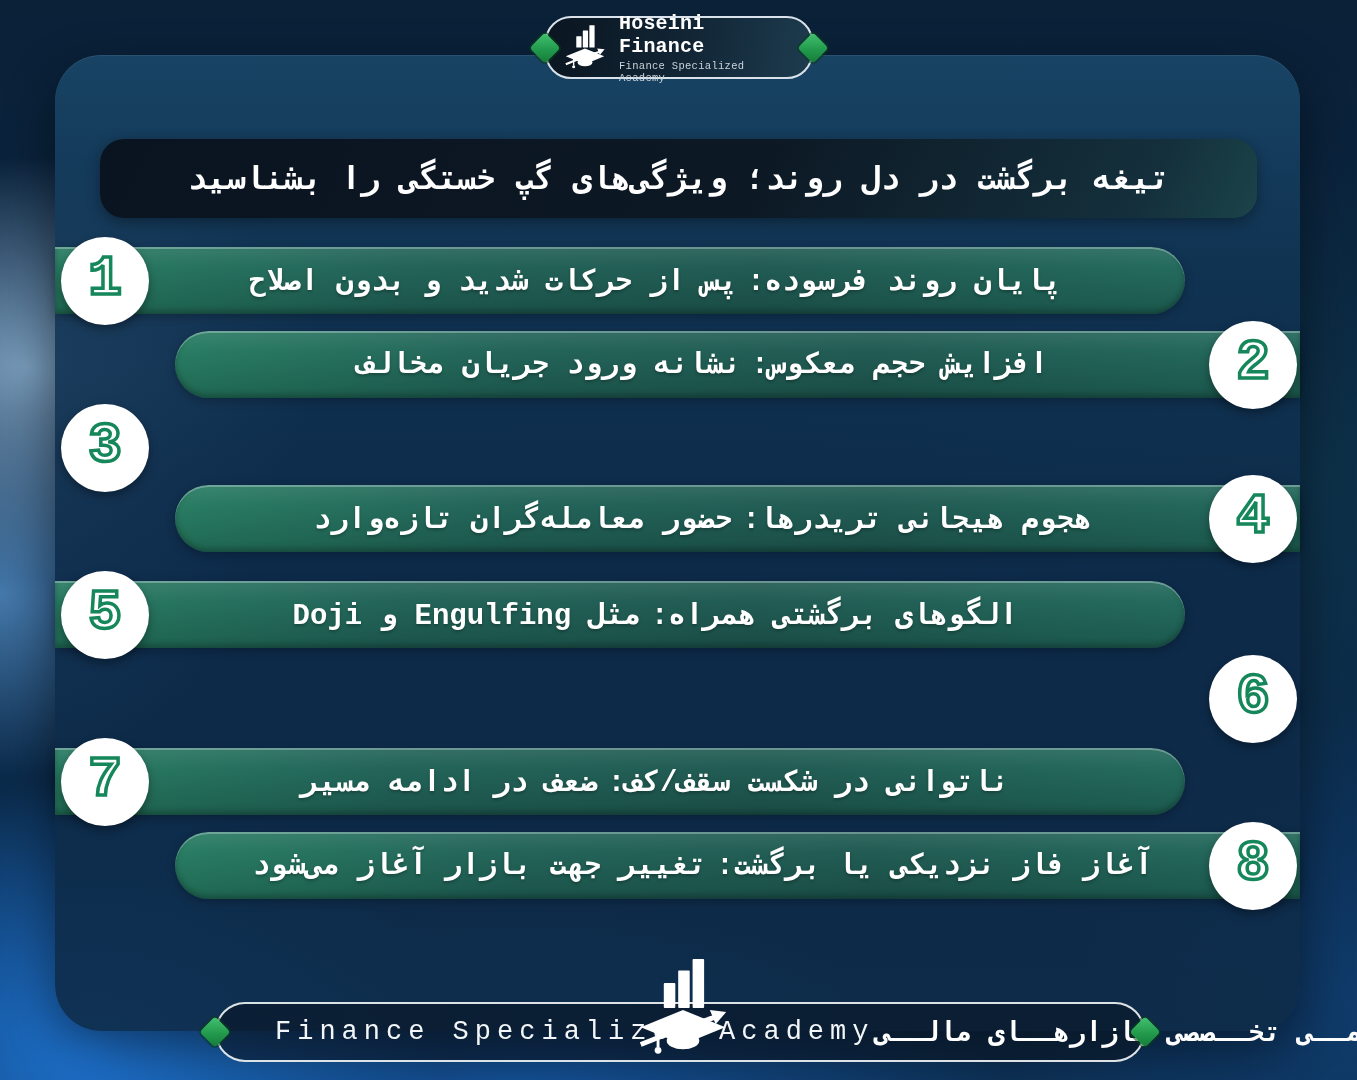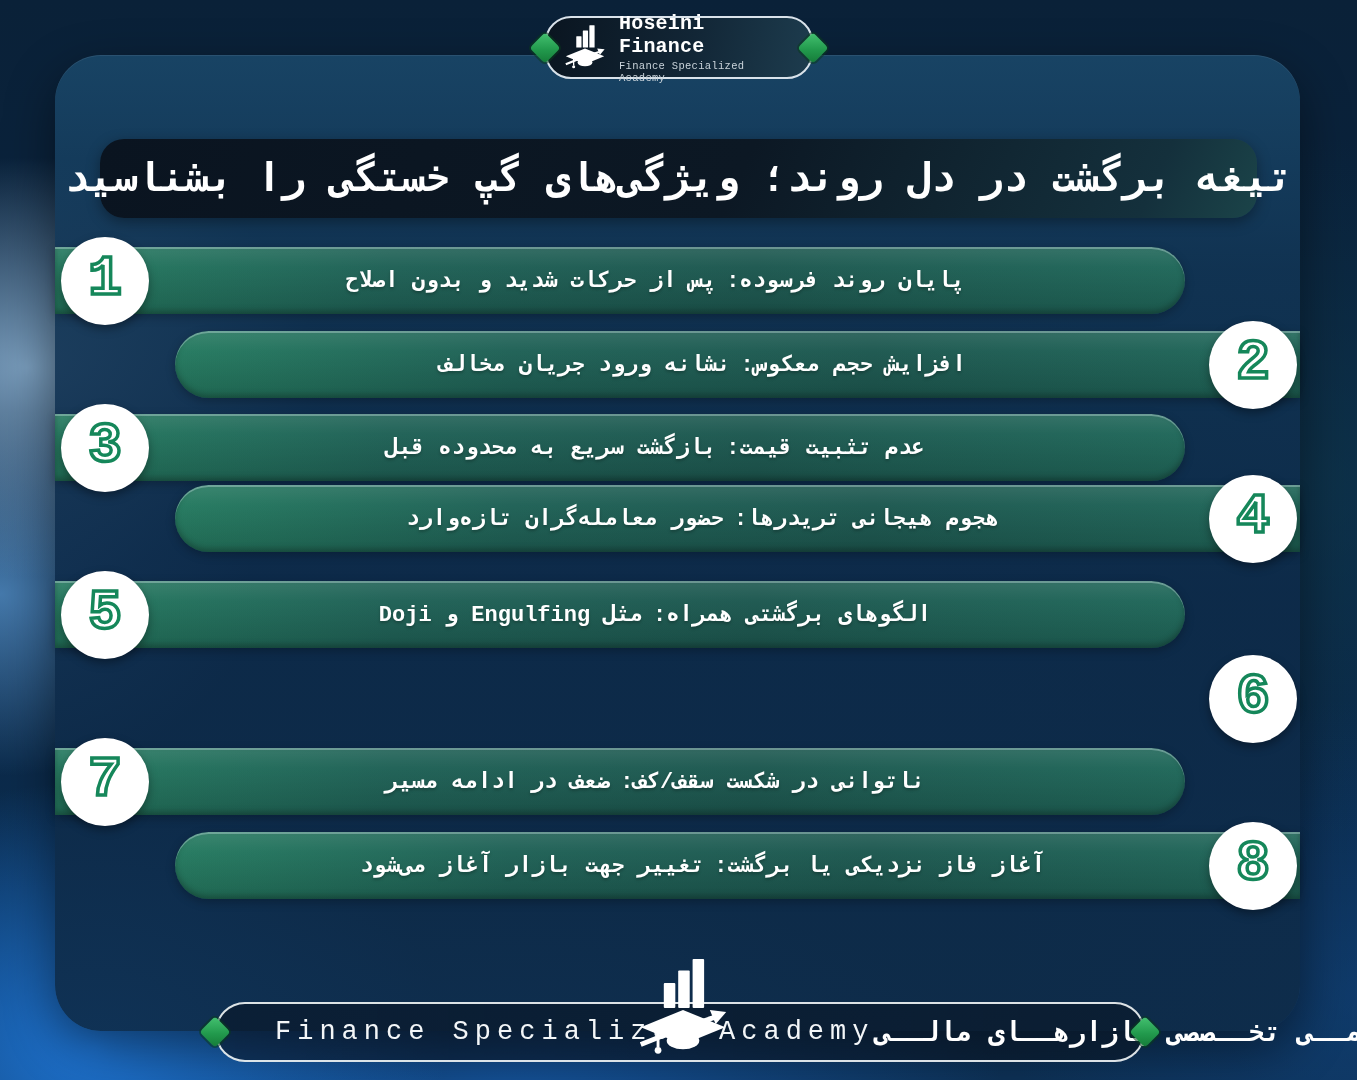--- a/index.html
+++ b/index.html
@@ -41,37 +41,37 @@
   }
   .d-left{left:-13px;} .d-right{right:-13px;}
   
   .title-bar{
     position:absolute;left:45px;top:84px;width:1157px;height:79px;border-radius:24px;
     background:linear-gradient(115deg,#0a1420 0%, #0c1824 55%, #14303c 90%, #1b4449 100%);
     display:flex;align-items:center;justify-content:center;
     box-shadow:0 4px 14px rgba(0,0,0,0.35);
   }
   .title-bar h1{
-    margin:4px;color:#ffffff;font-size:40px;font-weight:800;white-space:nowrap;direction:rtl;
+    margin:4px;color:#ffffff;font-size:32px;font-weight:800;white-space:nowrap;direction:rtl;
   }
   
   .items{position:absolute;inset:0;z-index:3;}
   .row{position:absolute;left:0;right:0;height:88px;}
   .pill{
     position:absolute;top:10px;height:67px;
     display:flex;align-items:center;justify-content:center;
     background:
       linear-gradient(180deg, rgba(255,255,255,0.10) 0%, rgba(255,255,255,0.02) 30%, rgba(0,0,0,0.14) 100%),
       linear-gradient(90deg,#257a60 0%, #1f6156 30%, #1d5850 62%, #20685a 100%);
     box-shadow:inset 0 2px 0 rgba(215,238,242,0.35), inset 0 -3px 6px rgba(0,0,0,0.28),
                0 3px 10px rgba(0,0,0,0.25);
   }
   .row.left  .pill{left:55px;right:172px;border-radius:0 34px 34px 0;padding:0 60px 0 130px;}
   .row.right .pill{left:175px;right:57px;border-radius:34px 0 0 34px;padding:0 130px 0 60px;}
-  .ptext{direction:rtl;color:#ffffff;font-size:22px;white-space:nowrap;text-shadow:0 2px 3px rgba(0,0,0,0.25);}
+  .ptext{direction:rtl;color:#ffffff;font-size:29px;white-space:nowrap;text-shadow:0 2px 3px rgba(0,0,0,0.25);}
   .lbl{font-weight:800;margin-inline-end:10px;}
   .txt{font-weight:600;}
   .badge{
     position:absolute;top:0;width:88px;height:88px;border-radius:50%;background:#ffffff;
     display:flex;align-items:center;justify-content:center;
     box-shadow:0 4px 10px rgba(0,0,0,0.35);z-index:4;
   }
   .row.left  .badge{left:61px;}
   .row.right .badge{right:60px;}
   .num{
@@ -132,23 +132,20 @@
       </div>
       <div class="row right" style="top: 320.5px;">
         <div class="pill">
           <div class="ptext" dir="rtl"><span class="lbl">افزایش حجم معکوس:</span><span class="txt">نشانه ورود جریان مخالف</span></div>
         </div>
         <div class="badge">
           <span class="num">2</span>
         </div>
       </div>
       <div class="row left" style="top: 404px;">
-        <div class="pill">
-          <div class="ptext" dir="rtl"><span class="lbl">عدم تثبیت قیمت:</span><span class="txt">بازگشت سریع به محدوده قبل</span></div>
-        </div>
         <div class="badge">
           <span class="num">3</span>
         </div>
       </div>
       <div class="row right" style="top: 475px;">
         <div class="pill">
           <div class="ptext" dir="rtl"><span class="lbl">هجوم هیجانی تریدرها:</span><span class="txt">حضور معامله‌گران تازه‌وارد</span></div>
         </div>
         <div class="badge">
           <span class="num">4</span>

